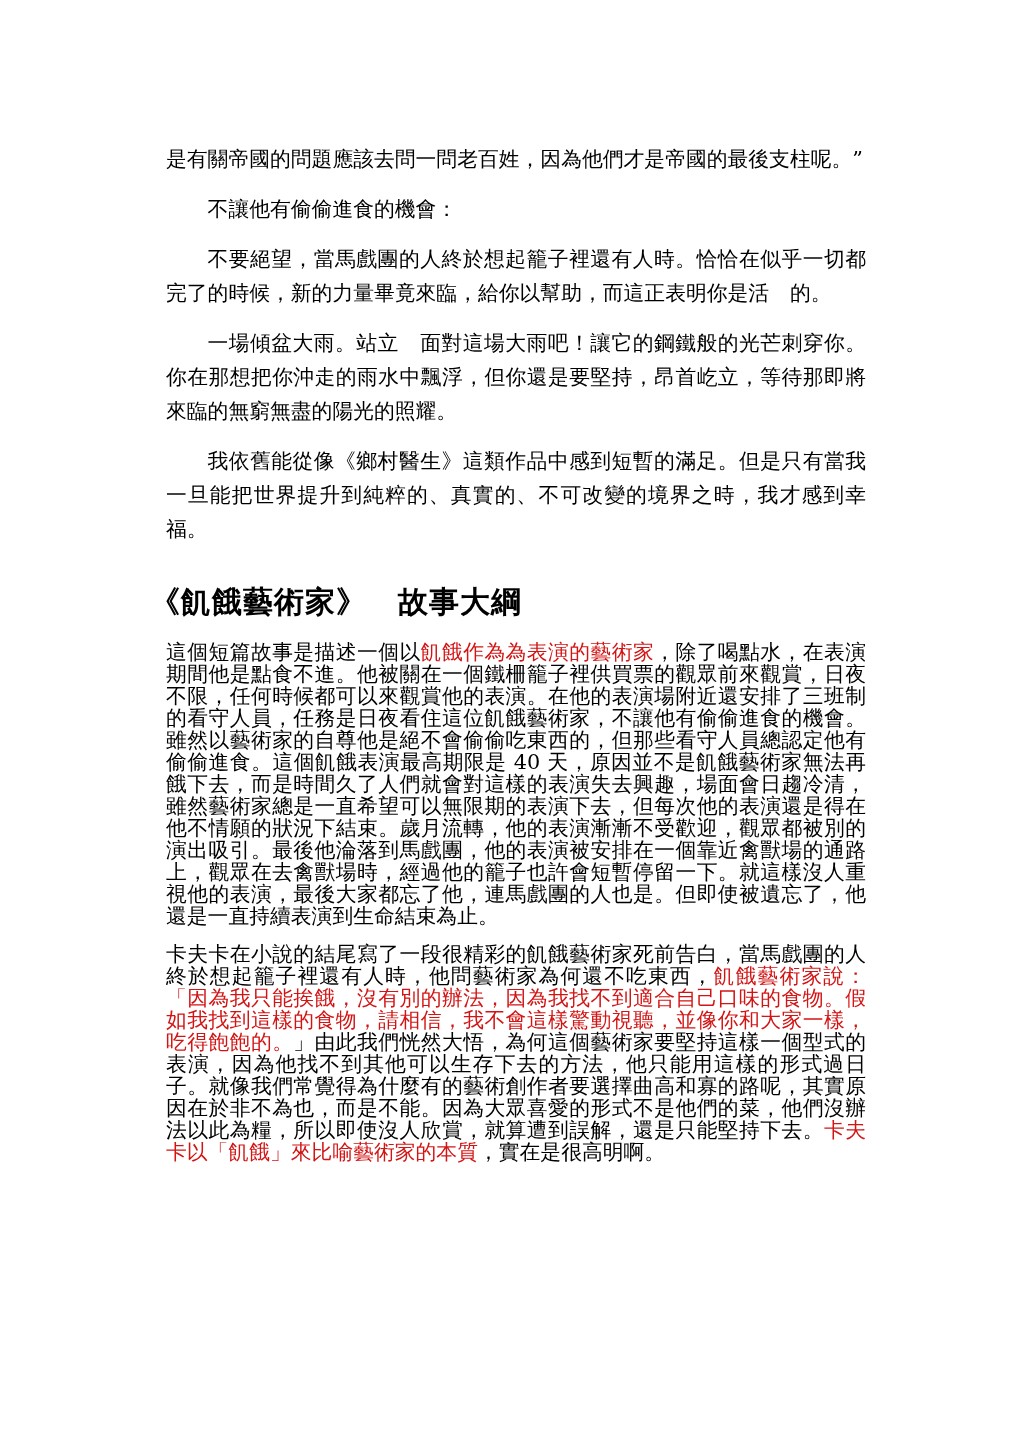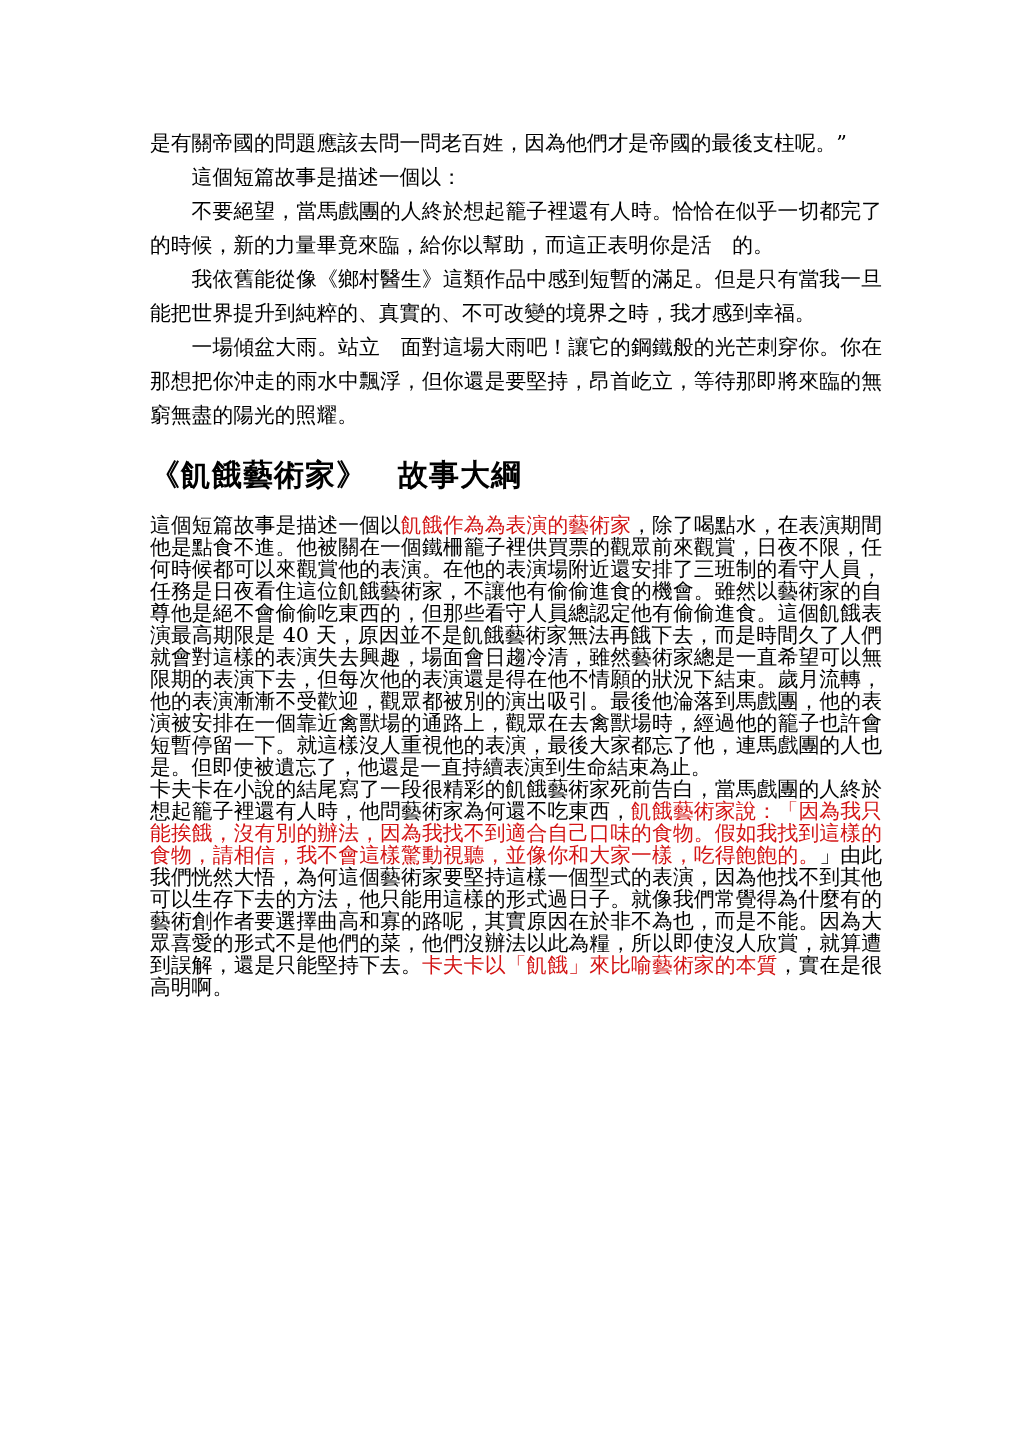--- a/index.html
+++ b/index.html
@@ -16,47 +16,47 @@
     font-family: "DejaVu Serif", serif;
     color: var(--ink, #000000);
   }
   .doc {
     position: absolute;
     left: 150px;
     top: 126px;
     width: 732px;
   }
   .para {
-    margin: 0;
+    margin: 16px;
     font-size: 20.8px;
     text-align: justify;
     text-justify: inter-ideograph;
     word-break: normal;
     overflow-wrap: break-word;
   }
   .para.intro { line-height: 34px; }
   .para.summary { line-height: 22px; }
   .para.indent { text-indent: 41.6px; }
   .doc-heading {
-    margin: 23px 0 19px 0;
+    margin: 36px 0 19px 0;
     font-size: 30px;
     line-height: 40px;
     font-weight: bold;
     letter-spacing: 1px;
   }
   .run { color: var(--ink, #000000); }
   .run.red { color: var(--red, #d31414); }
 </style>
 </head>
 <body>
 
 <div class="page">
   <main class="doc">
       <p class="para intro"><span class="run">是有關帝國的問題應該去問一問老百姓，因為他們才是帝國的最後支柱呢。”</span></p>
-      <p class="para intro indent"><span class="run">這個短篇故事是描述一個以：</span></p>
+      <p class="para intro indent"><span class="run">不讓他有偷偷進食的機會：</span></p>
       <p class="para intro indent"><span class="run">不要絕望，當馬戲團的人終於想起籠子裡還有人時。恰恰在似乎一切都完了的時候，新的力量畢竟來臨，給你以幫助，而這正表明你是活　的。</span></p>
+      <p class="para intro indent"><span class="run">一場傾盆大雨。站立　面對這場大雨吧！讓它的鋼鐵般的光芒刺穿你。你在那想把你沖走的雨水中飄浮，但你還是要堅持，昂首屹立，等待那即將來臨的無窮無盡的陽光的照耀。</span></p>
       <p class="para intro indent"><span class="run">我依舊能從像《鄉村醫生》這類作品中感到短暫的滿足。但是只有當我一旦能把世界提升到純粹的、真實的、不可改變的境界之時，我才感到幸福。</span></p>
-      <p class="para intro indent"><span class="run">一場傾盆大雨。站立　面對這場大雨吧！讓它的鋼鐵般的光芒刺穿你。你在那想把你沖走的雨水中飄浮，但你還是要堅持，昂首屹立，等待那即將來臨的無窮無盡的陽光的照耀。</span></p>
       <h1 class="doc-heading">《飢餓藝術家》　故事大綱</h1>
       <p class="para summary"><span class="run">這個短篇故事是描述一個以</span><span class="run red">飢餓作為為表演的藝術家</span><span class="run">，除了喝點水，在表演期間他是點食不進。他被關在一個鐵柵籠子裡供買票的觀眾前來觀賞，日夜不限，任何時候都可以來觀賞他的表演。在他的表演場附近還安排了三班制的看守人員，任務是日夜看住這位飢餓藝術家，不讓他有偷偷進食的機會。雖然以藝術家的自尊他是絕不會偷偷吃東西的，但那些看守人員總認定他有偷偷進食。這個飢餓表演最高期限是 40 天，原因並不是飢餓藝術家無法再餓下去，而是時間久了人們就會對這樣的表演失去興趣，場面會日趨冷清，雖然藝術家總是一直希望可以無限期的表演下去，但每次他的表演還是得在他不情願的狀況下結束。歲月流轉，他的表演漸漸不受歡迎，觀眾都被別的演出吸引。最後他淪落到馬戲團，他的表演被安排在一個靠近禽獸場的通路上，觀眾在去禽獸場時，經過他的籠子也許會短暫停留一下。就這樣沒人重視他的表演，最後大家都忘了他，連馬戲團的人也是。但即使被遺忘了，他還是一直持續表演到生命結束為止。</span></p>
       <p class="para summary"><span class="run">卡夫卡在小說的結尾寫了一段很精彩的飢餓藝術家死前告白，當馬戲團的人終於想起籠子裡還有人時，他問藝術家為何還不吃東西，</span><span class="run red">飢餓藝術家說：「因為我只能挨餓，沒有別的辦法，因為我找不到適合自己口味的食物。假如我找到這樣的食物，請相信，我不會這樣驚動視聽，並像你和大家一樣，吃得飽飽的。</span><span class="run">」由此我們恍然大悟，為何這個藝術家要堅持這樣一個型式的表演，因為他找不到其他可以生存下去的方法，他只能用這樣的形式過日子。就像我們常覺得為什麼有的藝術創作者要選擇曲高和寡的路呢，其實原因在於非不為也，而是不能。因為大眾喜愛的形式不是他們的菜，他們沒辦法以此為糧，所以即使沒人欣賞，就算遭到誤解，還是只能堅持下去。</span><span class="run red">卡夫卡以「飢餓」來比喻藝術家的本質</span><span class="run">，實在是很高明啊。</span></p>
     </main>
 </div>
 
 </body></html>

